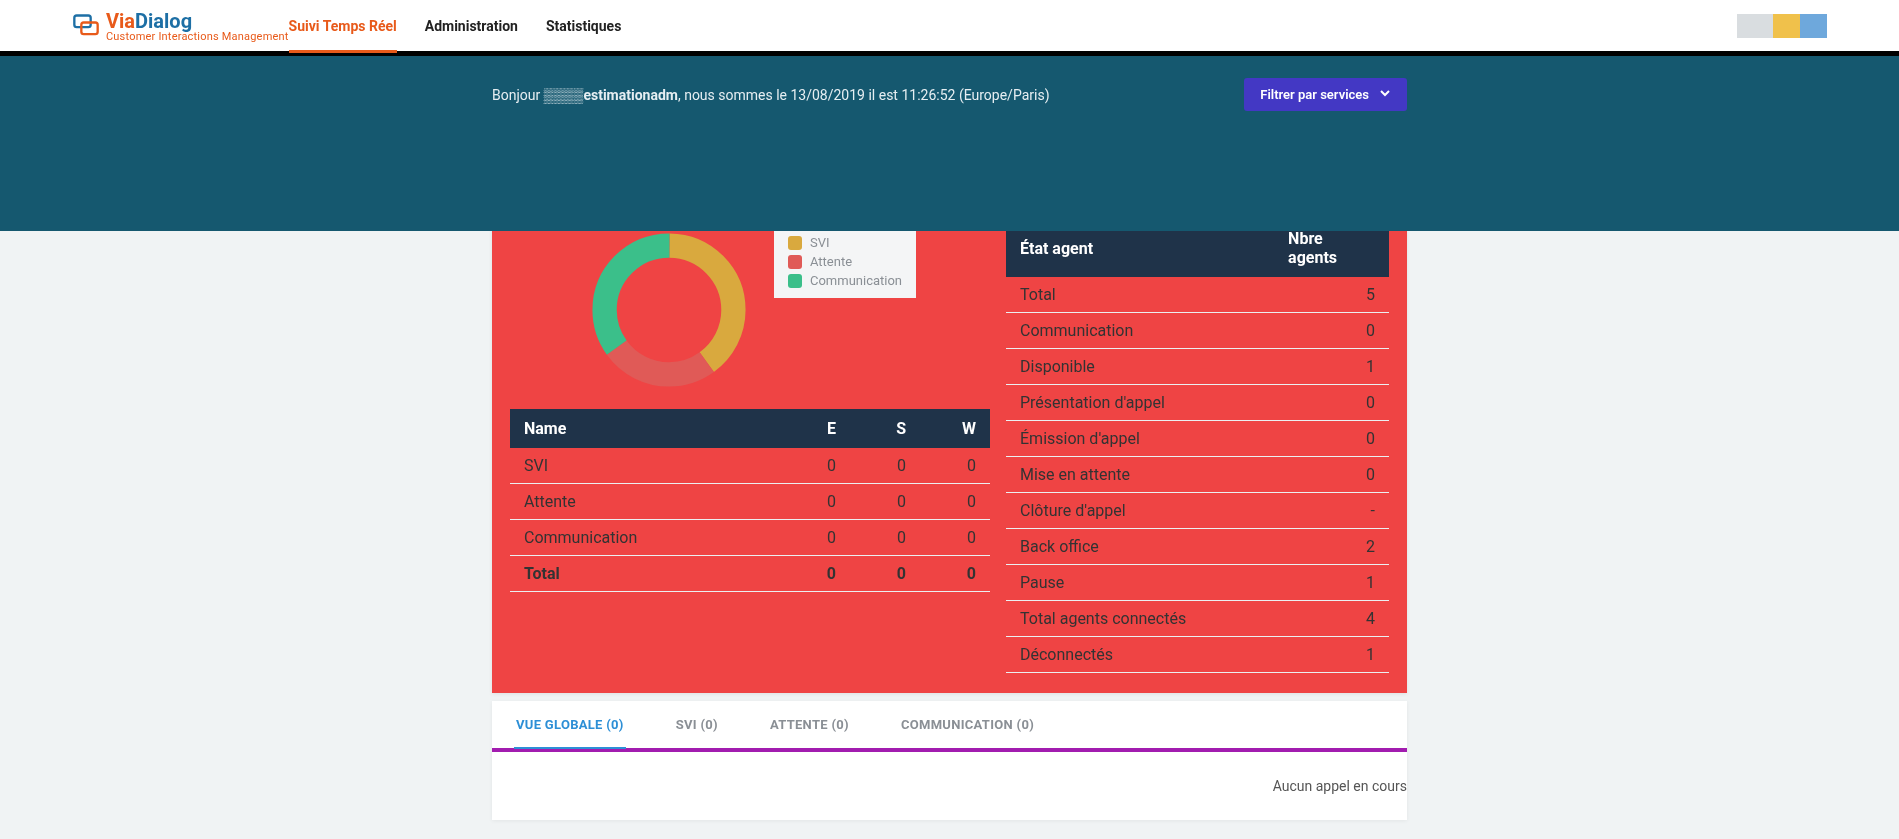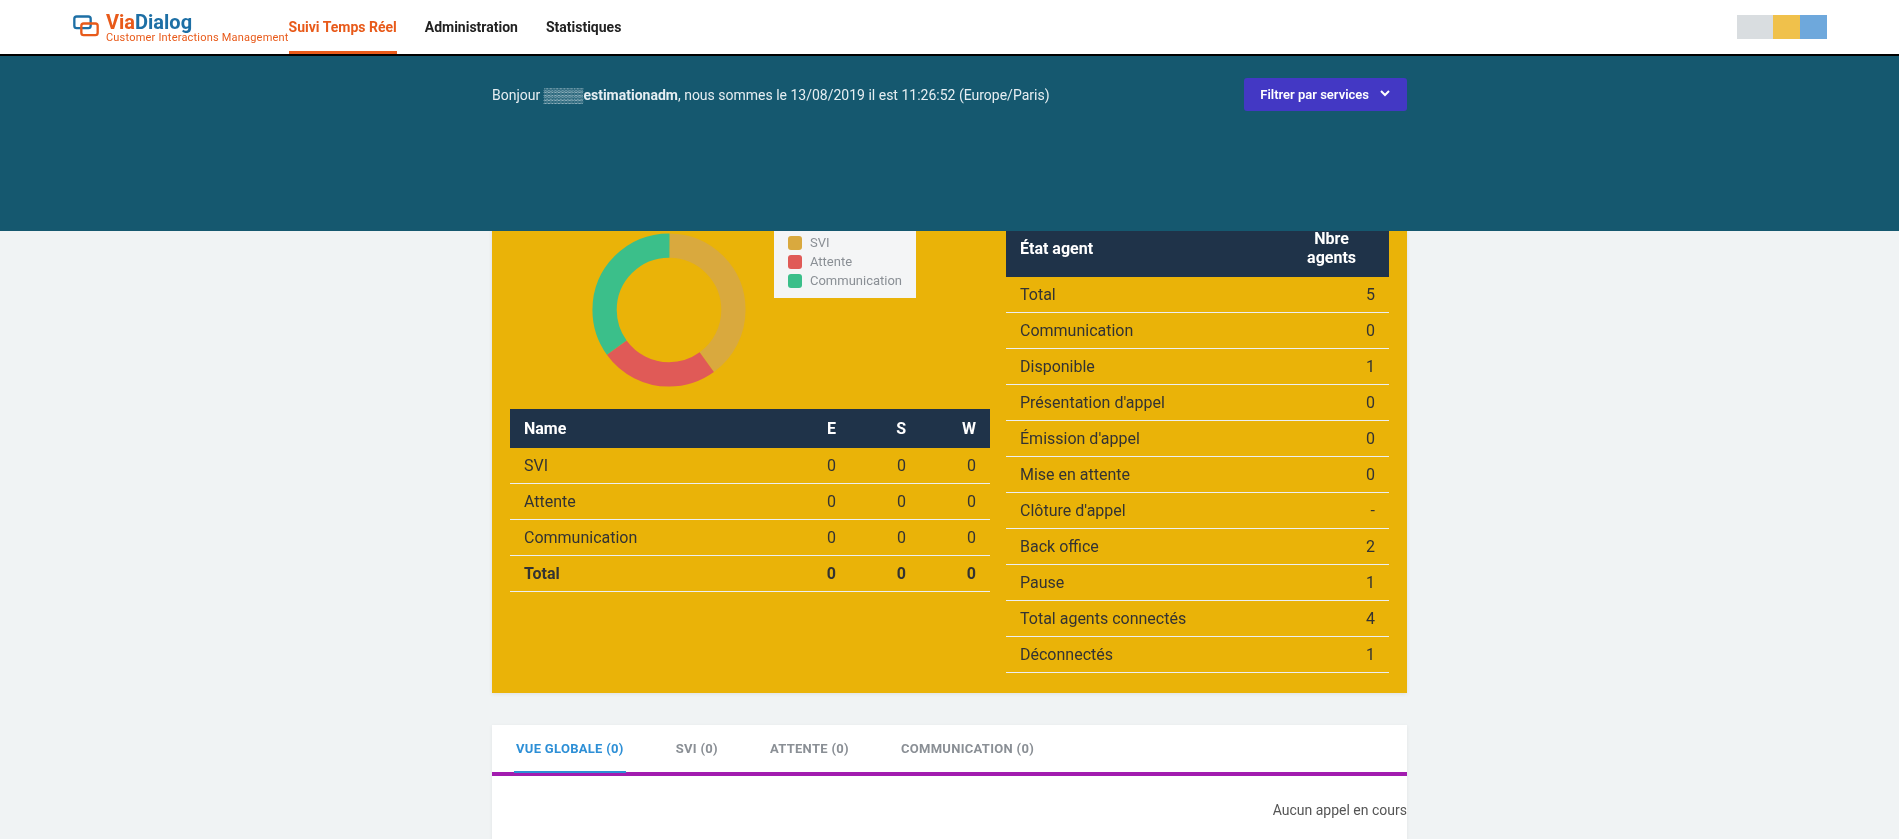--- a/index.html
+++ b/index.html
@@ -1,55 +1,55 @@
 <!DOCTYPE html>
 <html><head>
 <meta charset="utf-8">
 <style>
   *{box-sizing:border-box;margin:0;padding:0;font-family:-apple-system,BlinkMacSystemFont,"Segoe UI",Roboto,Arial,sans-serif;}
   body{background:#f0f3f4;color:#1f2d3d;}
   
-  .topnav{height:56px;background:#fff;display:flex;align-items:center;padding:0 72px;border-bottom:2px solid #000000;}
+  .topnav{height:56px;background:#fff;display:flex;align-items:center;padding:0 72px;border-bottom:5px solid #000000;}
   .logo{display:flex;align-items:center;gap:6px;}
   .logo svg{flex:0 0 auto;}
   .logo-text{font-size:20px;font-weight:700;color:#1d6fa5;}
   .logo-text .via{color:#e85a1a;}
   .logo-sub{font-size:11px;color:#e85a1a;letter-spacing:0.2px;margin-top:-3px;text-align:center;}
   .nav-tabs{display:flex;gap:28px;}
   .nav-tab{font-size:14px;font-weight:700;color:#222;padding:18px 0;cursor:pointer;position:relative;}
   .nav-tab.active{color:#e85a1a;}
   .nav-tab.active::after{content:"";position:absolute;left:0;right:0;bottom:-1px;height:3px;background:#e85a1a;}
   .user-badge{margin-left:auto;width:90px;height:24px;background:linear-gradient(90deg,#d9dde0 0 40%, #f0c14b 40% 70%, #6ea8dc 70% 100%);filter:blur(0.5px);}
   
   .hero{background:#15586f;padding:22px 0 120px;position:relative;}
   .hero-inner{max-width:915px;margin:0 auto;display:flex;align-items:center;justify-content:space-between;gap:36px;}
   .greeting{color:#e6eef2;font-size:14px;}
   .greeting b{font-weight:700;}
   .filter-btn{background:#4338c4;color:#fff;border-radius:3px;padding:9px 16px;font-size:13px;font-weight:600;display:flex;align-items:center;gap:10px;cursor:pointer;}
   .filter-btn .chev{display:inline-block;}
   
-  .card{max-width:915px;margin:-92px auto 32px;background:#eab308;box-shadow:0 1px 4px rgba(0,0,0,.08);}
+  .card{max-width:915px;margin:-92px auto 8px;background:#ef4444;box-shadow:0 1px 4px rgba(0,0,0,.08);}
   .stat-row{display:flex;}
   .stat{flex:1;display:flex;align-items:center;justify-content:center;gap:10px;padding:16px 8px;}
   .stat .num{font-size:26px;font-weight:700;}
   .stat .lbl{font-size:13px;font-weight:700;color:#222;}
   .stat .dash{width:14px;height:3px;border-radius:1px;}
   .stat.blue{background:#eaf3f9;} .stat.blue .num{color:#2d8fd6;}
   .stat.cream{background:#f8ecd0;} .stat.cream .dash{background:#e0b24a;}
   .stat.mint{background:#d6efe1;} .stat.mint .dash{background:#3bbf7c;}
   .body{display:flex;gap:16px;padding:18px 0 20px;}
   .left{flex:0 0 498px;padding-left:18px;}
   .right{flex:1;padding-right:18px;}
   .chart-wrap{display:flex;gap:20px;align-items:flex-start;justify-content:center;padding:6px 0 14px;}
   .legend{background:#f4f5f6;padding:8px 14px;}
   .legend-row{display:flex;align-items:center;gap:8px;font-size:13px;color:#8a8f95;padding:2px 0;}
   .legend-sw{width:14px;height:14px;border-radius:3px;}
   table{width:100%;border-collapse:collapse;font-size:16px;}
   thead.dark th{background:#1f3349;color:#fff;font-weight:700;text-align:left;padding:10px 14px;}
-  thead.dark th.r{text-align:center;}
+  thead.dark th.r{text-align:left;}
   tbody td{padding:8px 14px;border-bottom:1px solid #eceff1;color:#333;}
   tbody td.r{text-align:right;}
   tbody tr.total td{font-weight:700;}
   .right table thead.dark th:first-child{width:70%;}
   .left table th.e,.left table th.s,.left table th.w{width:70px;text-align:right;}
   
   .tabs2{max-width:915px;margin:0 auto 40px;background:#fff;box-shadow:0 1px 4px rgba(0,0,0,.06);}
   .tab2-row{display:flex;gap:48px;padding:0 22px;border-bottom:4px solid #a21caf;}
   .tab2{font-size:13px;font-weight:700;color:#8a8f95;padding:16px 2px;cursor:pointer;position:relative;letter-spacing:.3px;}
   .tab2.active{color:#2d8fd6;}

